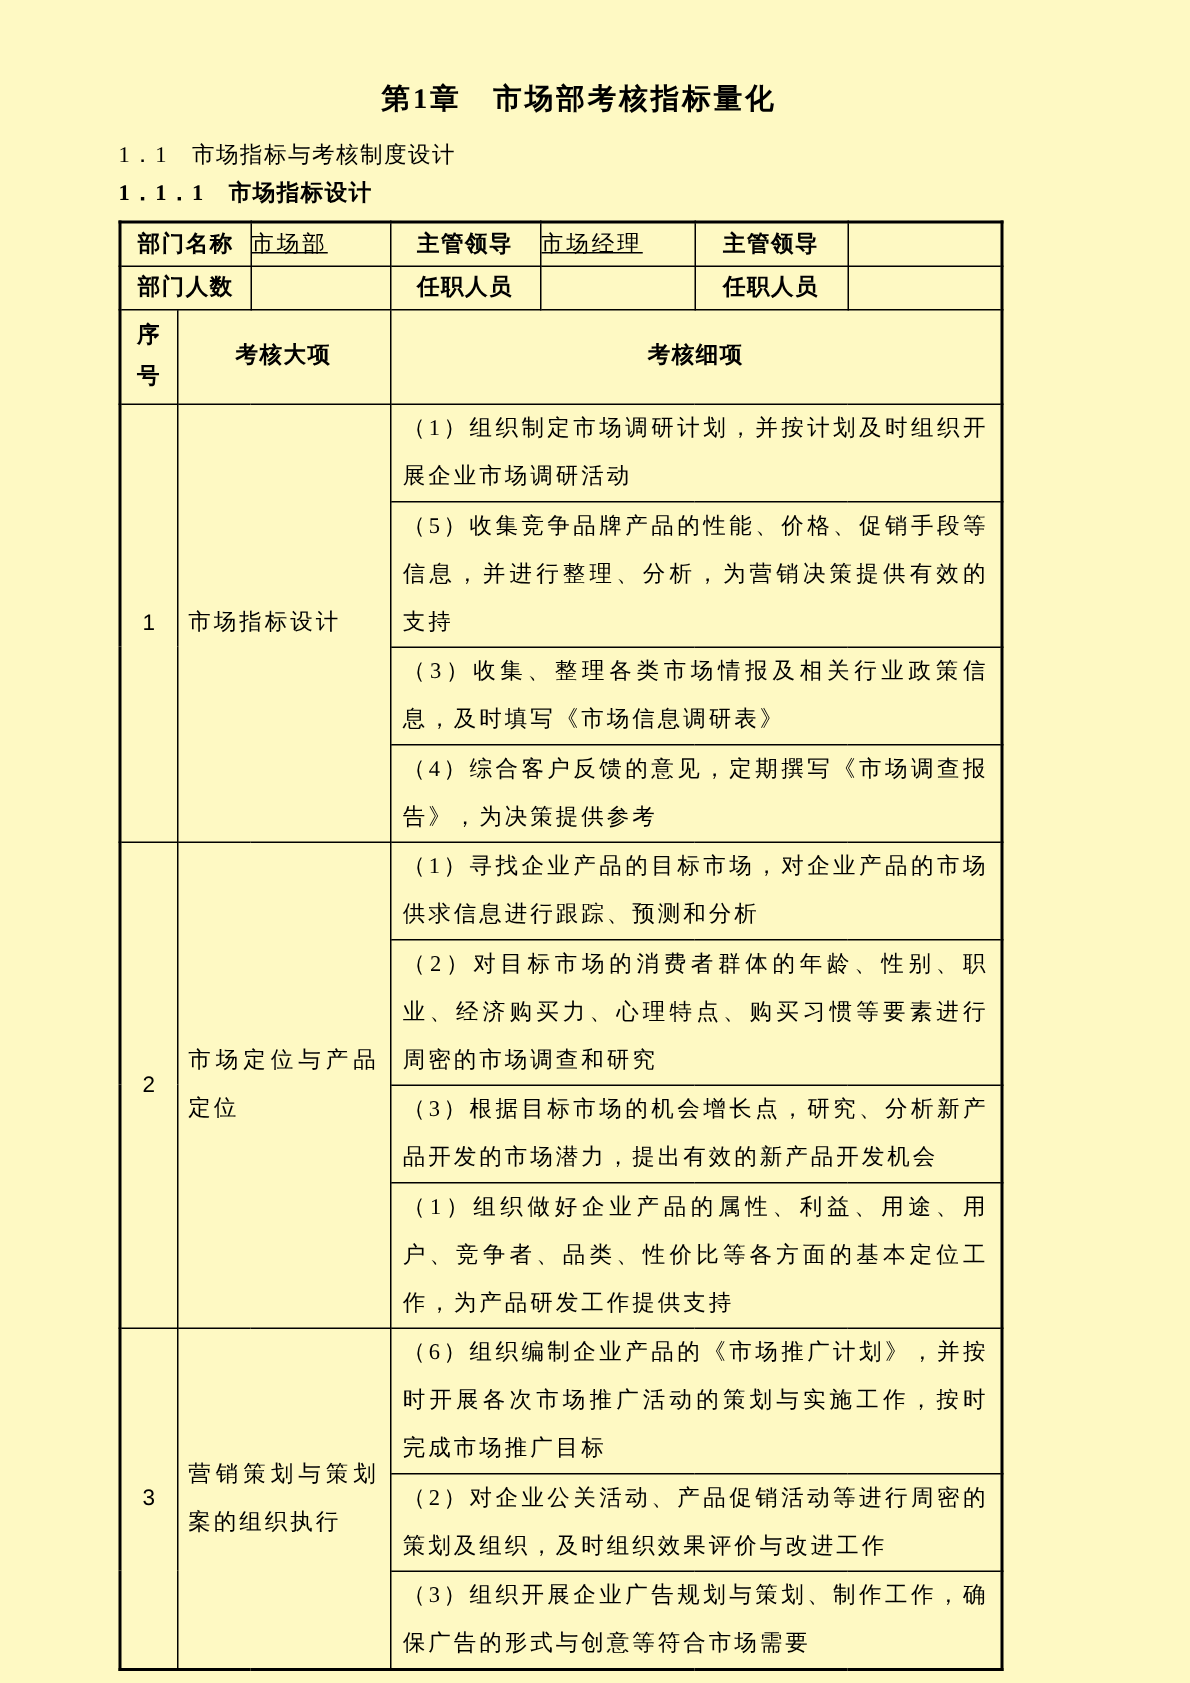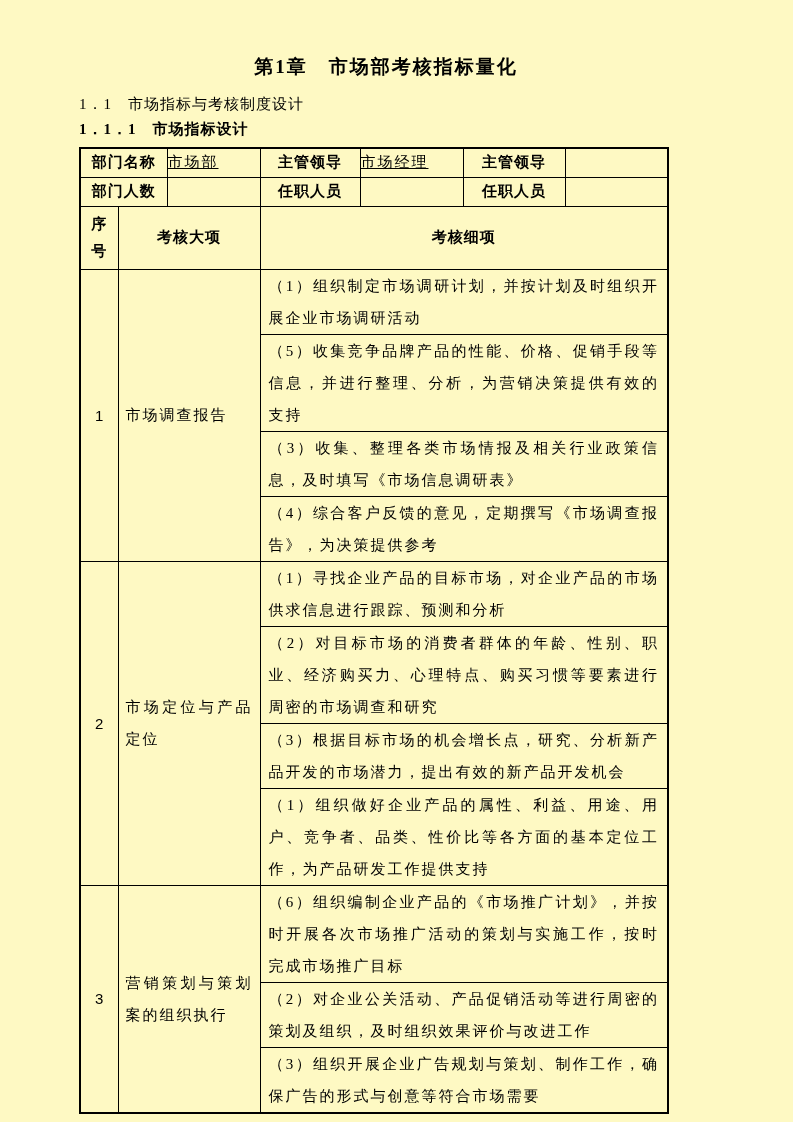--- a/index.html
+++ b/index.html
@@ -130,21 +130,21 @@
     </tr>
 
     <tr class="col-header-row">
       <td class="index-header">序号</td>
       <td colspan="2">考核大项</td>
       <td colspan="4">考核细项</td>
     </tr>
 
     <tr>
       <td rowspan="4" class="section-index">1</td>
-      <td rowspan="4" colspan="2" class="section-category">市场调查报告</td>
+      <td rowspan="4" colspan="2" class="section-category">市场指标设计</td>
       <td colspan="4" class="detail-item lines-2">（1）组织制定市场调研计划，并按计划及时组织开展企业市场调研活动</td>
     </tr>
     <tr>
       <td colspan="4" class="detail-item lines-2">（5）收集竞争品牌产品的性能、价格、促销手段等信息，并进行整理、分析，为营销决策提供有效的支持</td>
     </tr>
     <tr>
       <td colspan="4" class="detail-item lines-2">（3）收集、整理各类市场情报及相关行业政策信息，及时填写《市场信息调研表》</td>
     </tr>
     <tr>
       <td colspan="4" class="detail-item lines-2">（4）综合客户反馈的意见，定期撰写《市场调查报告》，为决策提供参考</td>

